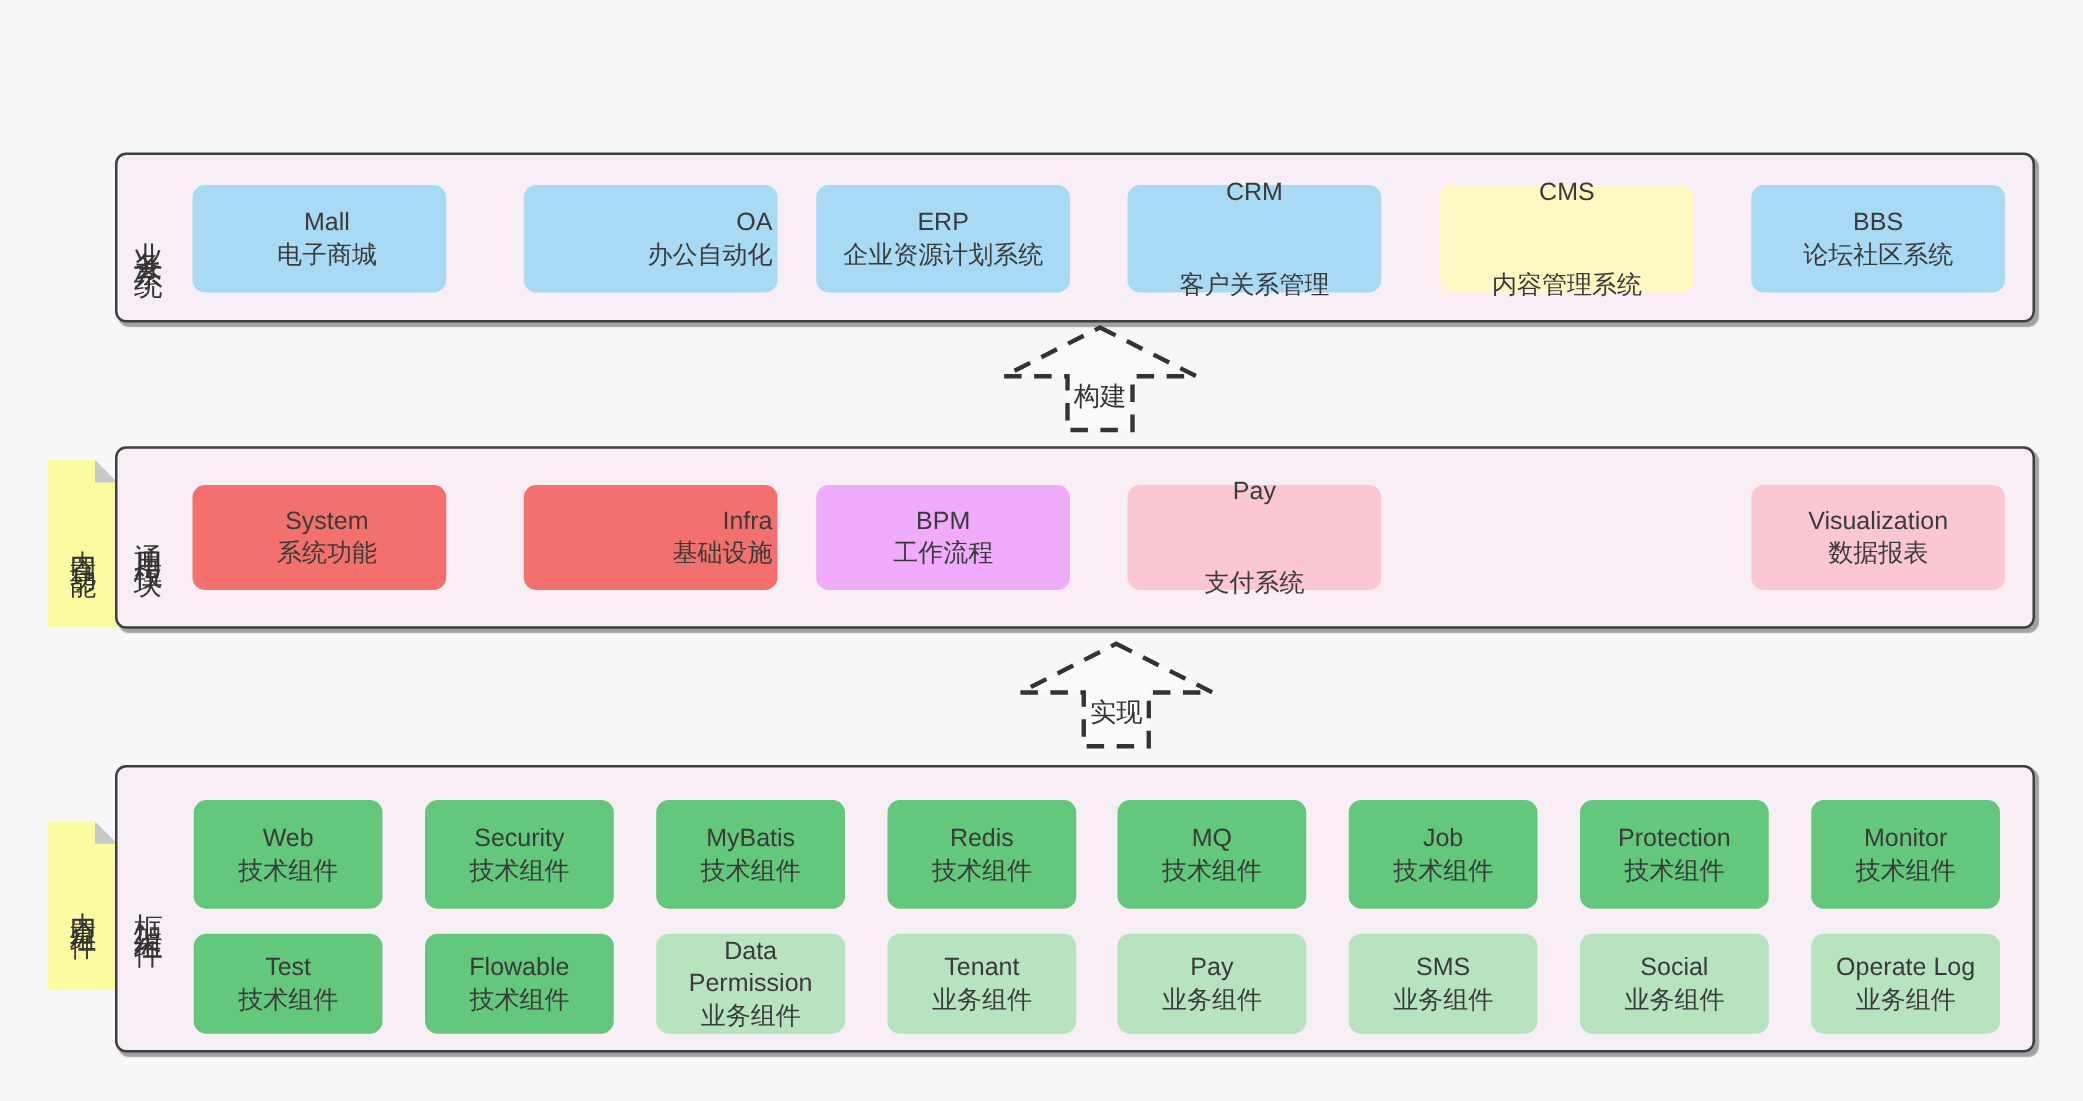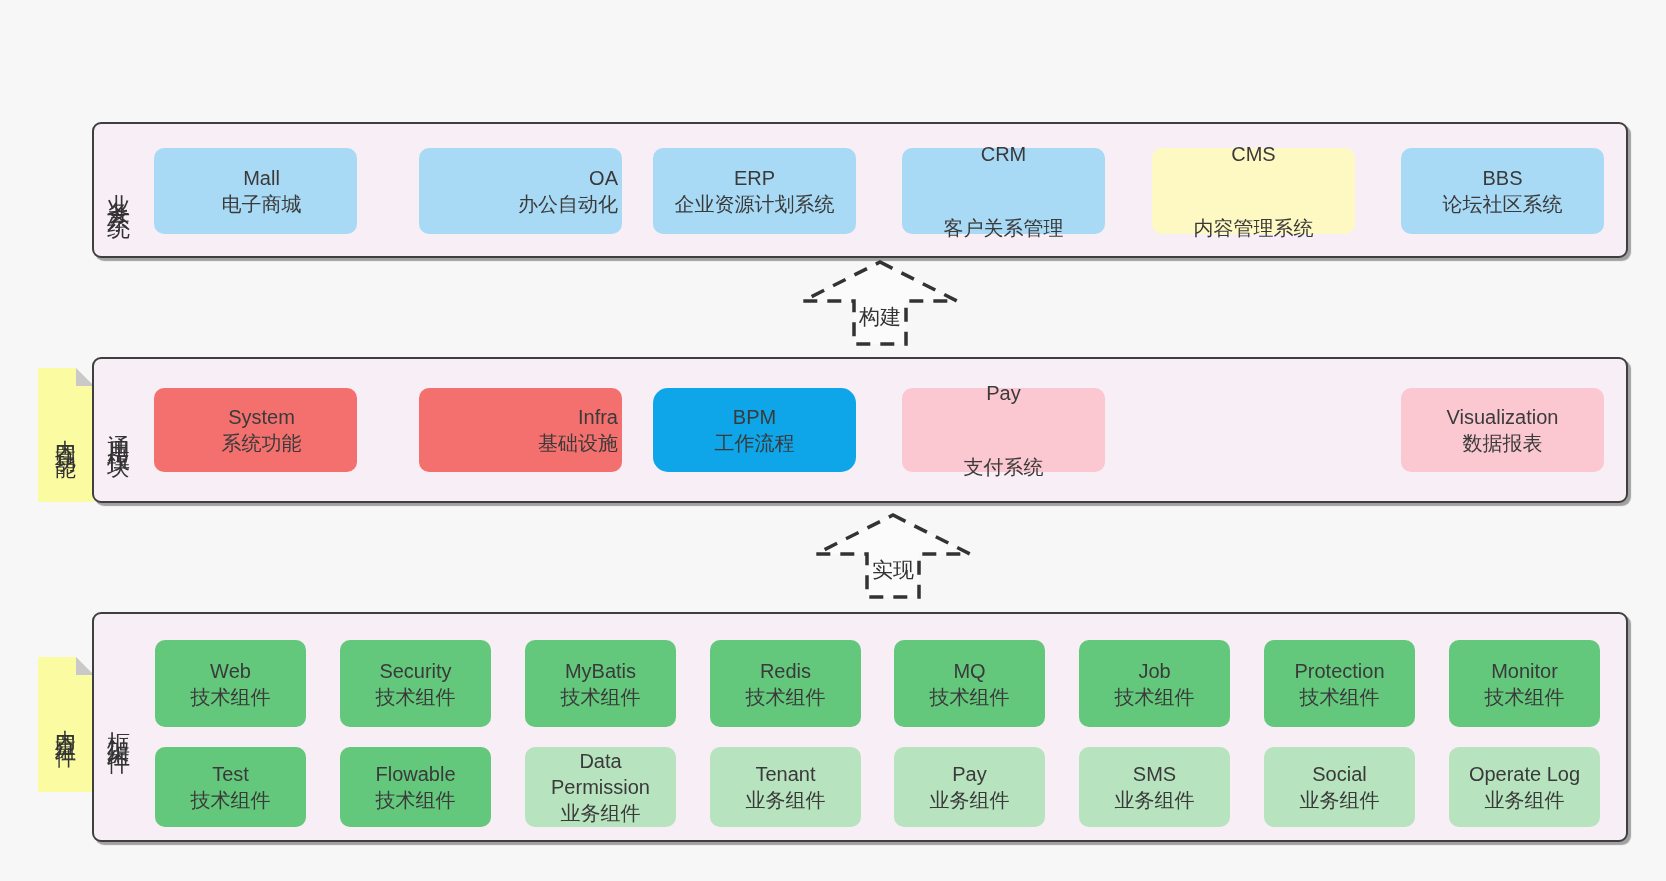--- a/index.html
+++ b/index.html
@@ -169,21 +169,21 @@
   <div class="band band-2">
     <div class="band-label vtext">通用模块</div>
     <div class="box w6 c6-0" style="background: rgb(243, 112, 110);">
       <div>System</div>
       <div>系统功能</div>
     </div>
     <div class="box w6 c6-1" style="background: rgb(243, 112, 110);">
       <div>Infra</div>
       <div>基础设施</div>
     </div>
-    <div class="box w6 c6-2" style="background: #0ea5e9; border-radius: 15px;">
+    <div class="box w6 c6-2" style="background: #f0abfc;">
       <div>BPM</div>
       <div>工作流程</div>
     </div>
     <div class="box w6 c6-3" style="background: rgb(251, 200, 209);">
       <div>Pay</div>
       <div>支付系统</div>
     </div>
     <div class="box w6 c6-5" style="background: rgb(251, 200, 209);">
       <div>Visualization</div>
       <div>数据报表</div>

